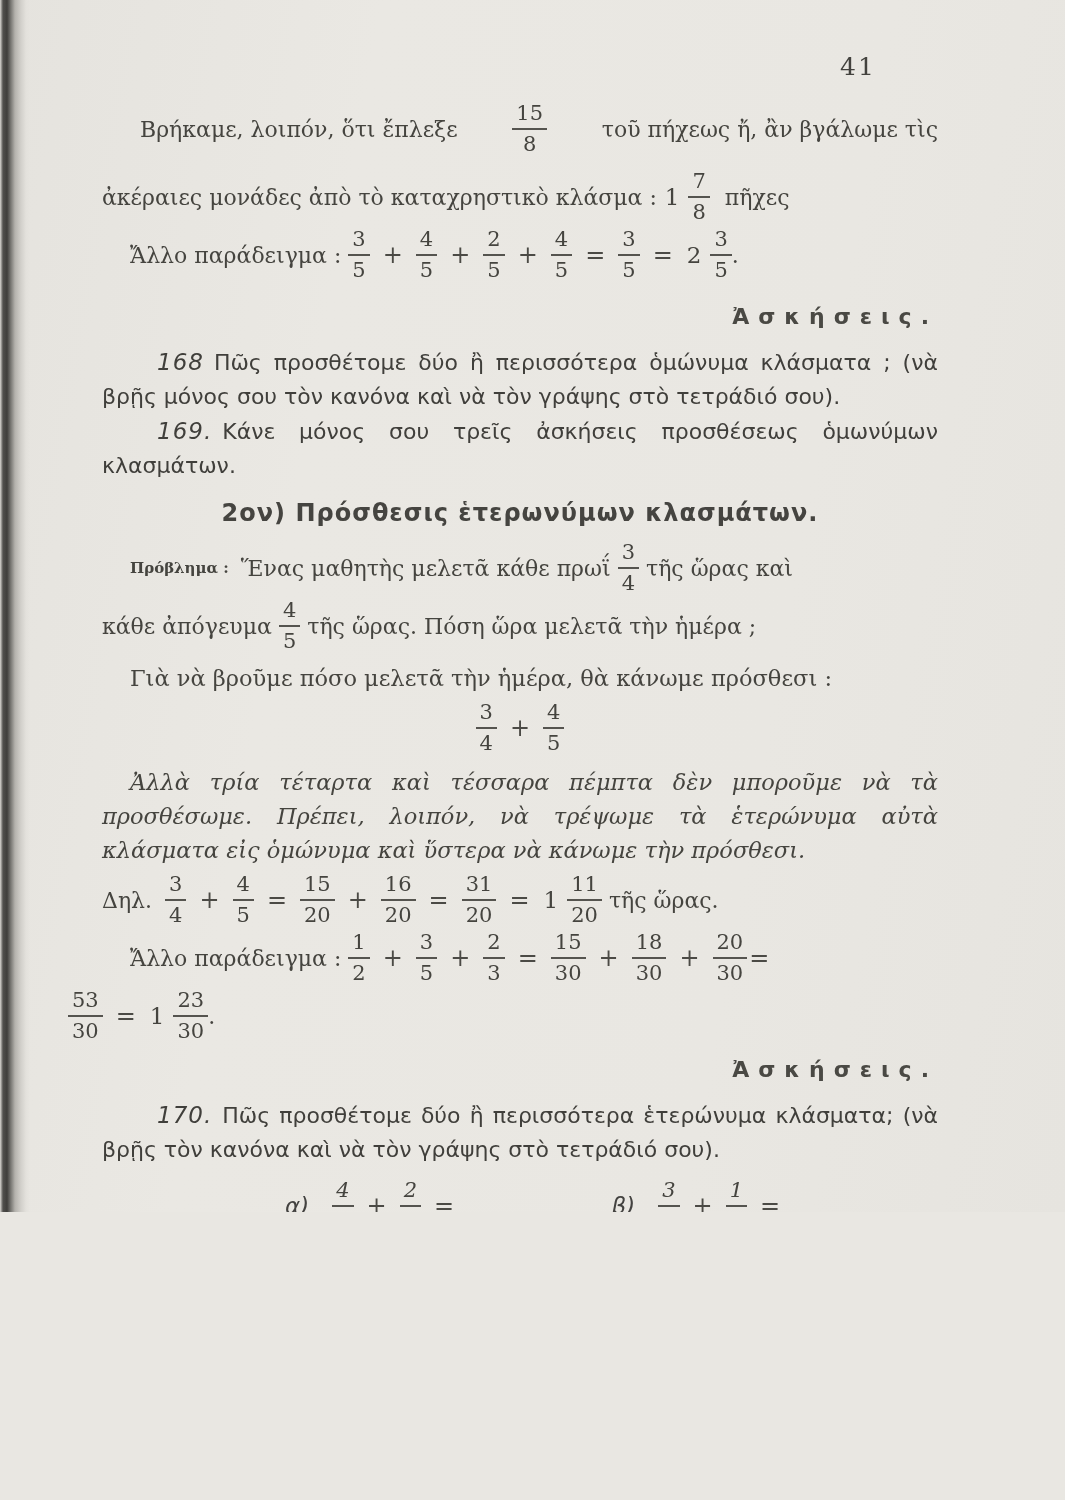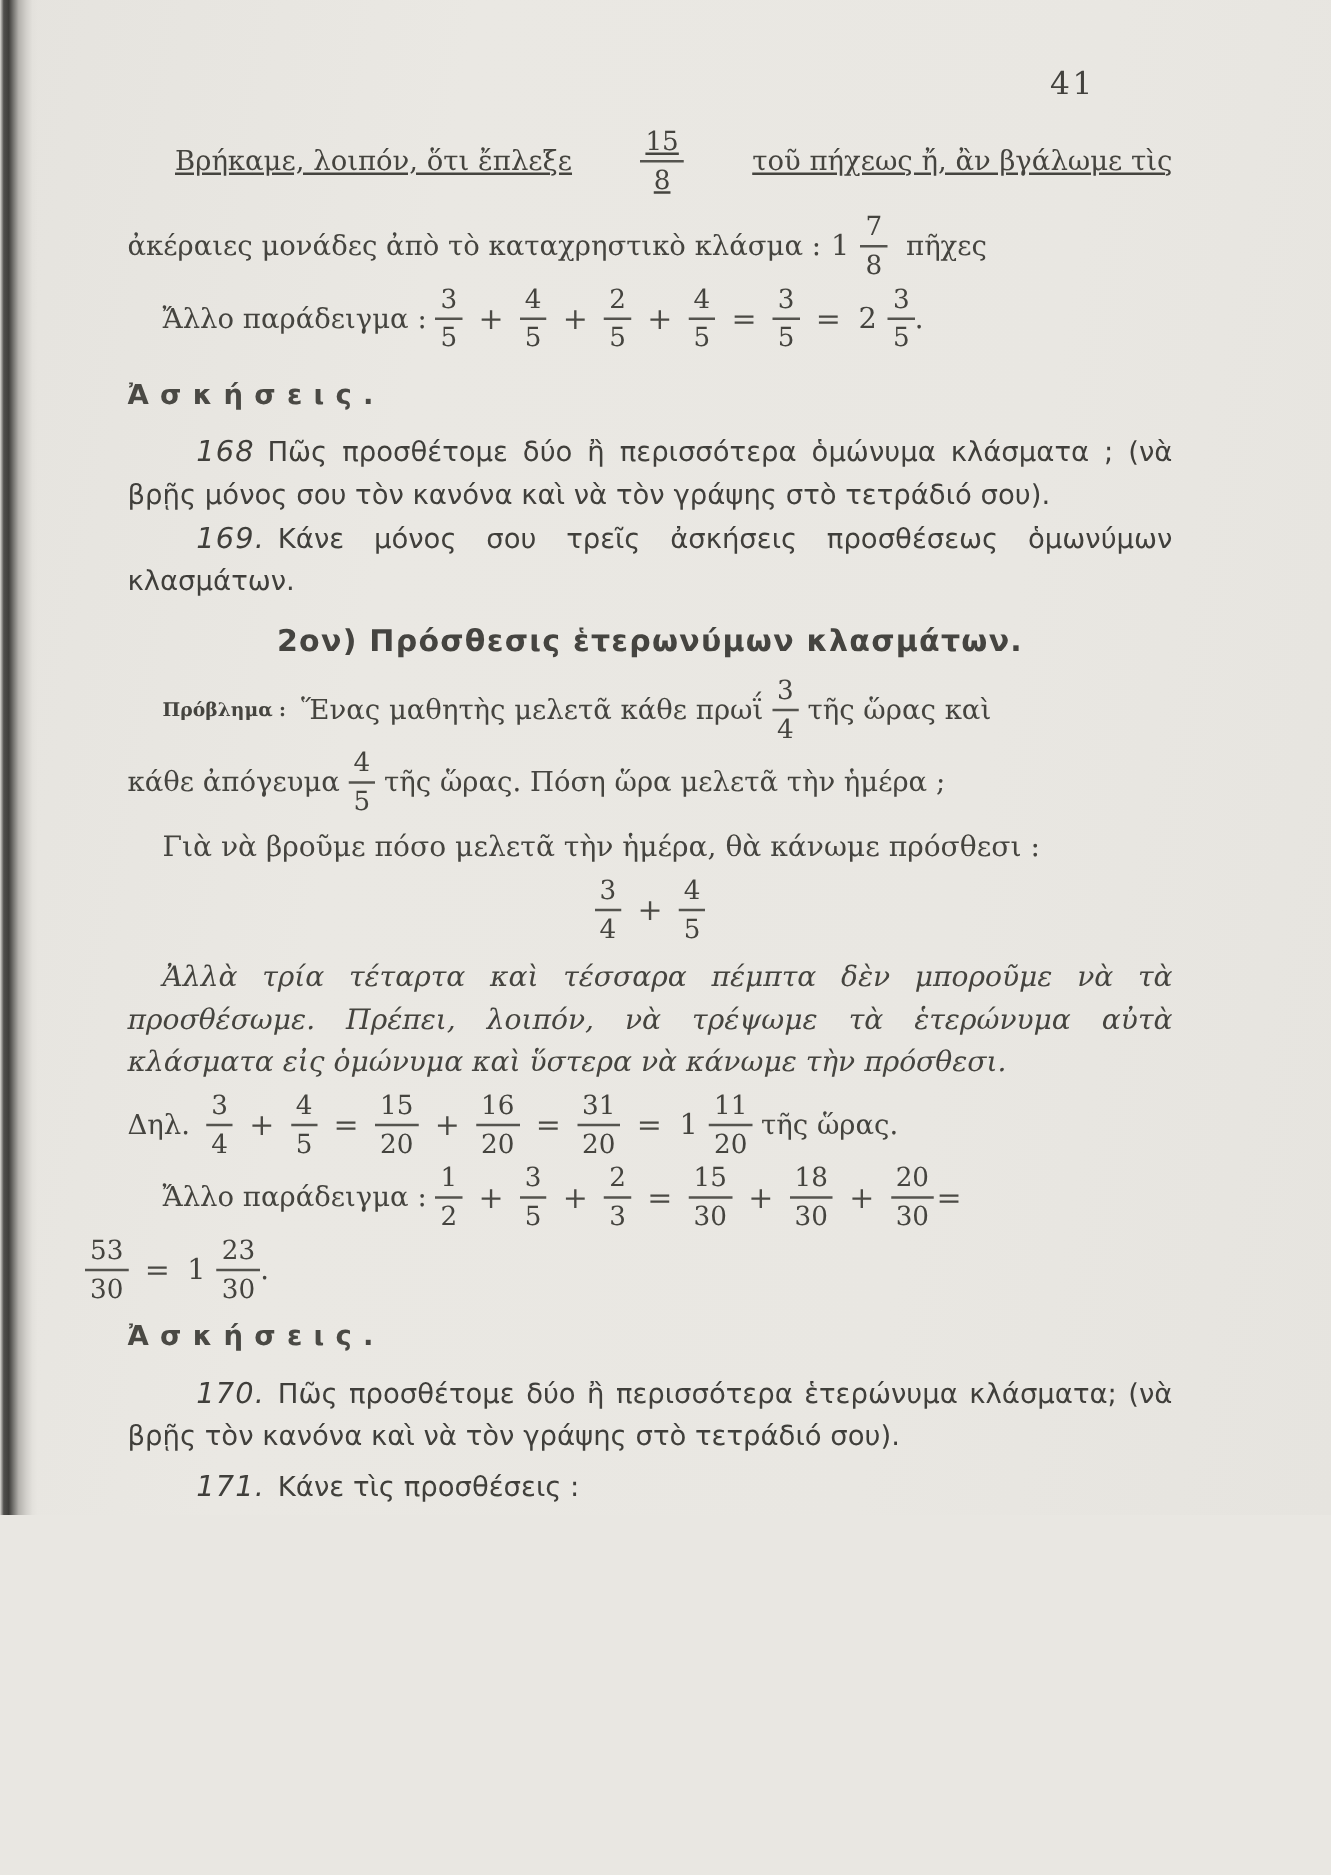--- a/index.html
+++ b/index.html
@@ -48,21 +48,21 @@
   .frac .den { display: block; font-size: 21px; padding: 4px 4px 0; border-top: 2px solid #55544f; }
   .op { font-size: 24px; margin: 0 6px; color: #4b4a45; }
   .whole { font-size: 23px; margin: 0 2px 0 8px; }
   
   .serif-p {
     font-size: 22.5px; line-height: 34px;
     text-align: justify;
   }
   
   .askiseis-heading {
-    text-align: left;
+    text-align: right;
     font-family: "DejaVu Sans", sans-serif;
     font-size: 22px; letter-spacing: 9px;
     color: #4a4944;
     margin: 0;
   }
   .section-heading {
     text-align: center;
     font-family: "DejaVu Sans", sans-serif;
     font-size: 24px; letter-spacing: 1px;
     color: #454440;
@@ -106,21 +106,21 @@
 </style>
 </head>
 <body>
 
 <div class="page">
   <div class="page-edge"></div>
   <div class="page-number">41</div>
 
   <div class="content">
 
-    <div class="eqline" style="justify-content:space-between; padding-left:38px;text-decoration:underline;">
+    <div class="eqline" style="justify-content:space-between; padding-left:38px;">
       <span class="txt">Βρήκαμε, λοιπόν, ὅτι ἔπλεξε</span>
       <span class="frac">
         <span class="num">15</span>
         <span class="den">8</span>
       </span>
       <span class="txt">τοῦ πήχεως ἤ, ἂν βγάλωμε τὶς</span>
     </div>
 
     <div class="eqline mt10">
       <span class="txt">ἀκέραιες μονάδες ἀπὸ τὸ καταχρηστικὸ κλάσμα : </span>
@@ -290,21 +290,20 @@
         <span class="num">23</span>
         <span class="den">30</span>
       </span>
       <span class="txt">.</span>
     </div>
 
     <h2 class="askiseis-heading mt12">Ἀσκήσεις.</h2>
 
     <p class="sans-p mt16" style="margin-bottom:0;"><i class="ex-num">170.</i><span>Πῶς προσθέτομε δύο ἢ περισσότερα ἑτερώνυμα κλάσματα; (νὰ βρῇς τὸν κανόνα καὶ νὰ τὸν γράψης στὸ τετράδιό σου).</span></p>
 
-    <p class="sans-p mt4" style="margin:6px 0 0;"><i class="ex-num">171.</i><span>Κάνε τὶς προσθέσεις :</span></p>
 
     <div class="probrow mt8">
       <div class="probcell">
         <span class="plabel">α)</span>
         <span class="frac">
           <span class="num">4</span>
           <span class="den">7</span>
         </span>
         <span class="op">+</span>
         <span class="frac">

